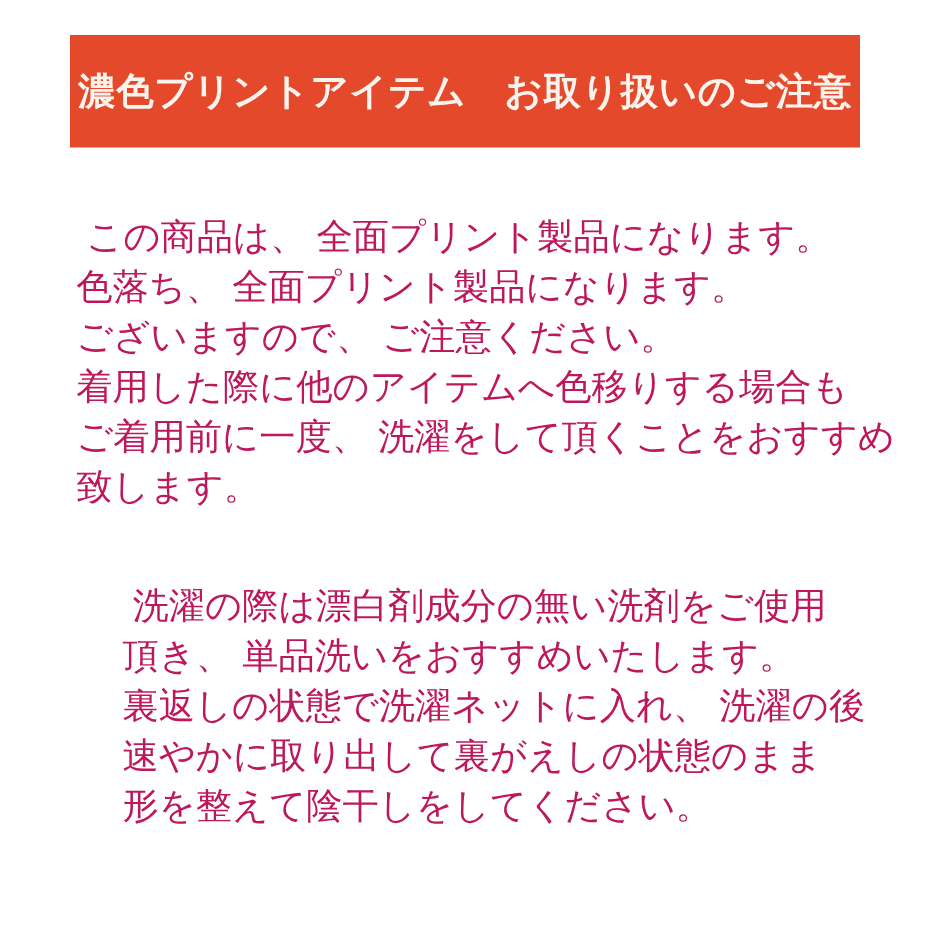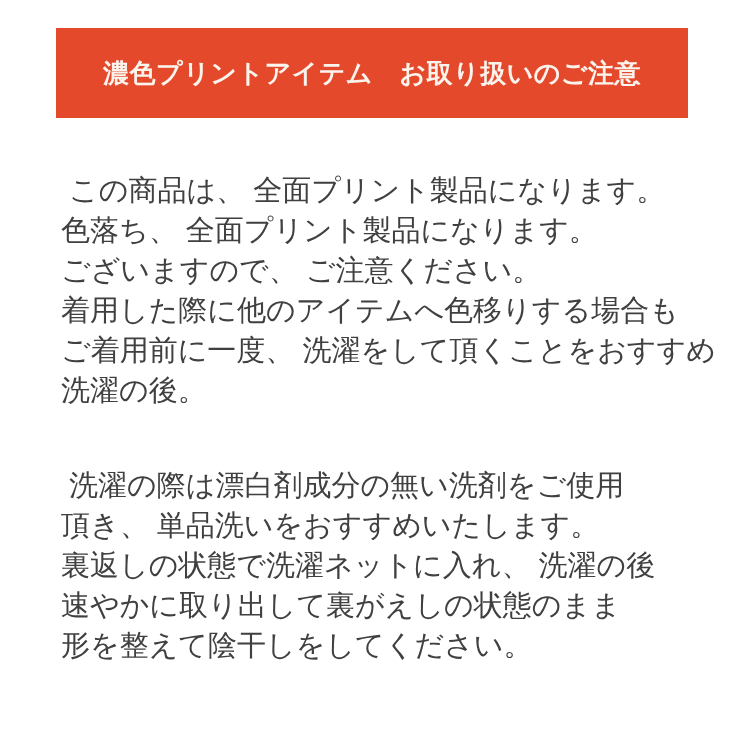--- a/index.html
+++ b/index.html
@@ -21,37 +21,38 @@
     top: 28px;
     width: 632px;
     height: 90px;
     background: #E5492C;
     display: flex;
     align-items: center;
     justify-content: center;
   }
   .banner-title {
     color: #FAF4ED;
-    font-size: 26px;
+    font-size: 30px;
     font-weight: 700;
     letter-spacing: 0.5px;
     white-space: pre;
   }
   .notice-body {
     position: absolute;
     left: 61px;
     top: 170px;
     width: 660px;
-    color: #404040;
+    color: #be185d;
   }
   .para {
     margin: 0;
   }
   .para-2 {
     margin-top: 55px;
+    margin-left: 37px;
   }
   .line {
     font-size: 29px;
     line-height: 40px;
     font-weight: 500;
     letter-spacing: 0px;
     white-space: pre;
   }
 </style>
 </head>
@@ -64,21 +65,21 @@
   </div>
 
   <div class="notice-body">
 
     <div class="para para-1">
       <div class="line"> この商品は、 全面プリント製品になります。</div>
       <div class="line">色落ち、 全面プリント製品になります。</div>
       <div class="line">ございますので、 ご注意ください。</div>
       <div class="line">着用した際に他のアイテムへ色移りする場合も</div>
       <div class="line">ご着用前に一度、 洗濯をして頂くことをおすすめ</div>
-      <div class="line">洗濯の後。</div>
+      <div class="line">致します。</div>
     </div>
 
     <div class="para para-2">
       <div class="line"> 洗濯の際は漂白剤成分の無い洗剤をご使用</div>
       <div class="line">頂き、 単品洗いをおすすめいたします。</div>
       <div class="line">裏返しの状態で洗濯ネットに入れ、 洗濯の後</div>
       <div class="line">速やかに取り出して裏がえしの状態のまま</div>
       <div class="line">形を整えて陰干しをしてください。</div>
     </div>
 

